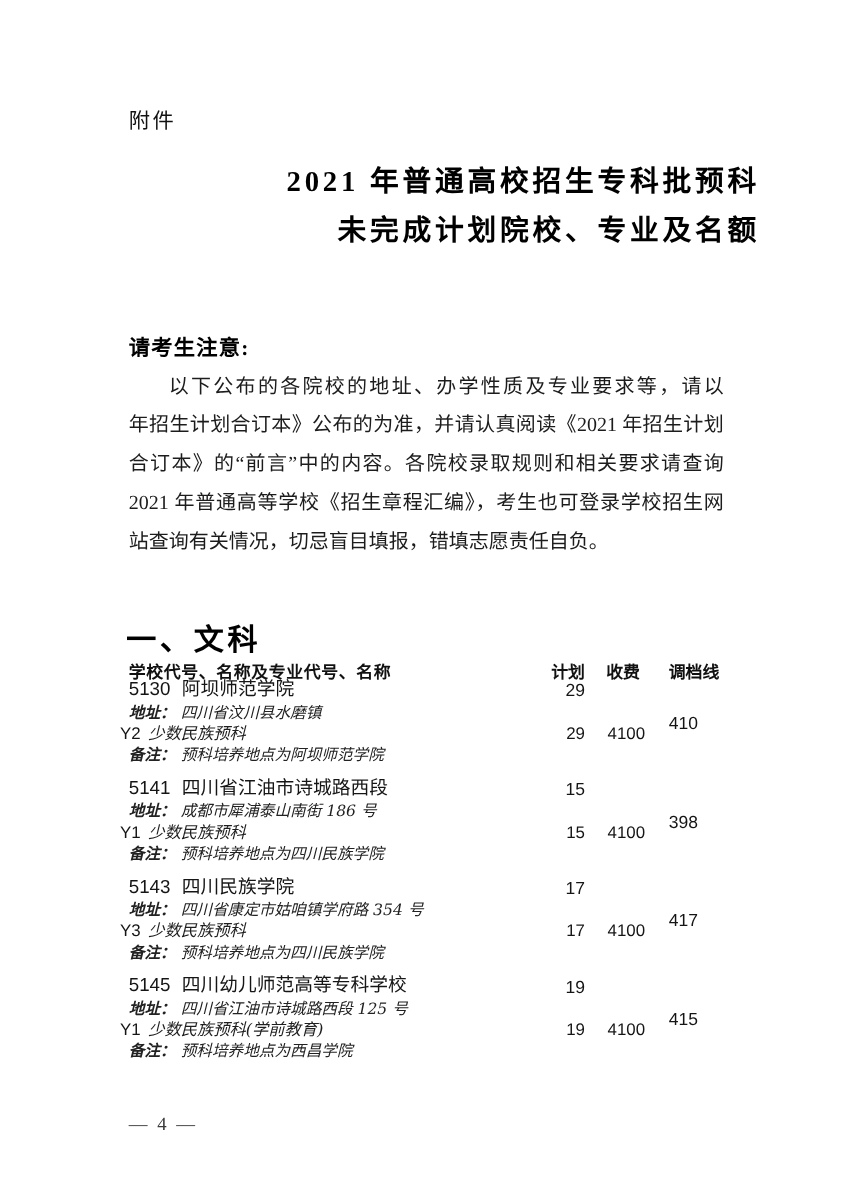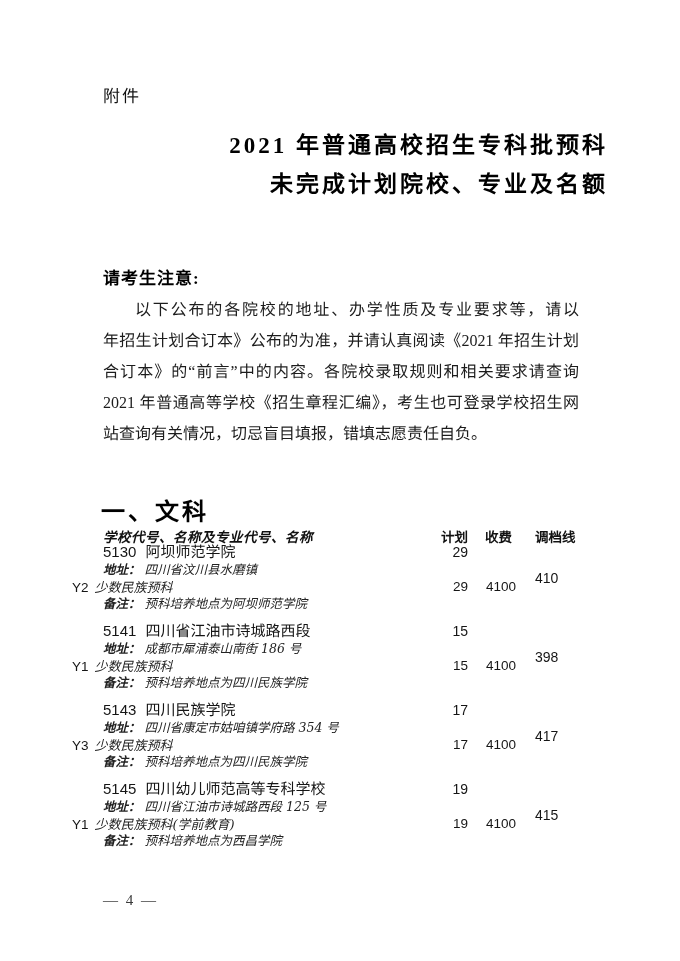--- a/index.html
+++ b/index.html
@@ -49,21 +49,21 @@
     font-family:"Liberation Sans","DejaVu Sans",sans-serif;
     font-weight:bold; font-size:24px; letter-spacing:3px; color:#000000;
   }
 
   
   .table-header {
     position:absolute; left:0; top:526px; width:680px; height:18px;
     font-family:"Liberation Sans","DejaVu Sans",sans-serif;
     font-weight:bold; font-size:13.5px; color:#111;
   }
-  .th-name  { position:absolute; left:103px; letter-spacing:0.5px;font-style:italic; }
+  .th-name  { position:absolute; left:103px; letter-spacing:0.5px; }
   .col-plan { position:absolute; right:212px;text-align:right; }
   .col-fee  { position:absolute; left:485px; }
   .col-line { position:absolute; left:535px; }
 
   
   .table-body { position:absolute; left:0; top:543px; width:680px; }
   .school-block { margin-bottom:10px; }
   .row { position:relative; width:680px; }
 
   .school-row { height:18px; line-height:18px; padding-left:103px; box-sizing:border-box;
@@ -74,21 +74,21 @@
   .school-row .num { font-size:14px; }
   .val-plan  { position:absolute; right:212px; top:0;margin-left:12px; }
   .val-fee   { position:absolute; left:486px; top:0; }
   .val-line  { position:absolute; left:535px; top:0;margin-top:26px; }
 
   .addr-row, .note-row { height:17px; line-height:17px; padding-left:103px; box-sizing:border-box;
     font-size:12.5px; color:#222; }
   .kai-label { font-weight:bold; font-style:italic; margin-right:4px;
     font-family:"DejaVu Serif","Liberation Serif",serif; }
 
-  .prog-row { height:17px; line-height:17px; padding-left:72px; box-sizing:border-box; }
+  .prog-row { height:17px; line-height:17px; padding-left:96px; box-sizing:border-box; }
   .prog-code { font-family:"Liberation Sans","DejaVu Sans",sans-serif;
     font-size:13.5px; color:#151515; margin-right:6px; }
   .prog-name { font-size:13px; color:#1e1e1e; }
   .prog-row .num { font-size:13.5px; color:#151515; }
 
   
   .page-footer {
     position:absolute; left:103px; top:892px;
     font-size:15px; letter-spacing:2px; color:#3a3a3a;
   }

